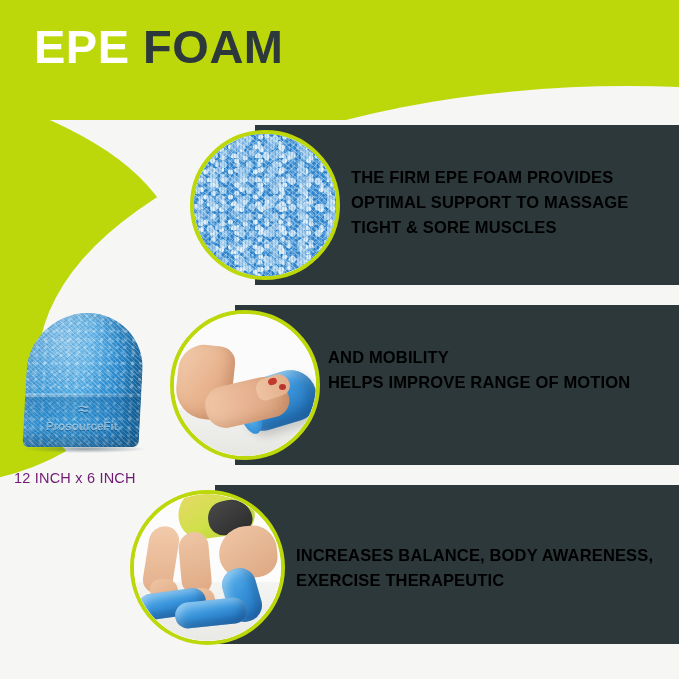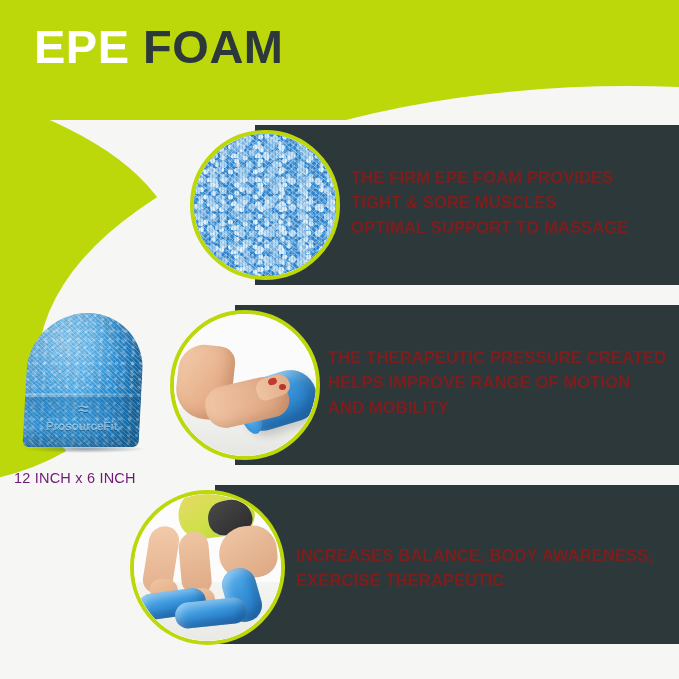--- a/index.html
+++ b/index.html
@@ -72,21 +72,21 @@
     background: #2c383a;
     z-index: 3;
   }
   .panel-1 { left: 255px; top: 125px; width: 424px; height: 160px; }
   .panel-2 { left: 235px; top: 305px; width: 444px; height: 160px; }
   .panel-3 { left: 215px; top: 485px; width: 464px; height: 159px; }
 
   .panel-text {
     position: absolute;
     z-index: 6;
-    color: #7f1d1d;
+    color: #000000;
     font-size: 16.5px;
     font-weight: bold;
     line-height: 1.52;
     letter-spacing: 0.15px;
     white-space: nowrap;
   }
   .panel-text-1 { left: 351px; top: 165px; }
   .panel-text-2 { left: 328px; top: 345px; }
   .panel-text-3 { left: 296px; top: 543px; }
 
@@ -414,28 +414,27 @@
   <div class="title">
     <span class="t-epe">EPE</span><span>&nbsp;</span><span class="t-foam">FOAM</span>
   </div>
 
   <div class="panel panel-1"></div>
   <div class="panel panel-2"></div>
   <div class="panel panel-3"></div>
 
   <div class="panel-text panel-text-1">
     <div>THE FIRM EPE FOAM PROVIDES</div>
+    <div>OPTIMAL SUPPORT TO MASSAGE</div>
     <div>TIGHT &amp; SORE MUSCLES</div>
-    <div>OPTIMAL SUPPORT TO MASSAGE</div>
   </div>
 
   <div class="panel-text panel-text-2">
-    <div>THE THERAPEUTIC PRESSURE CREATED</div>
+    <div>AND MOBILITY</div>
     <div>HELPS IMPROVE RANGE OF MOTION</div>
-    <div>AND MOBILITY</div>
   </div>
 
   <div class="panel-text panel-text-3">
     <div>INCREASES BALANCE, BODY AWARENESS,</div>
     <div>EXERCISE THERAPEUTIC</div>
   </div>
 
   <div class="badge badge-1">
     <div class="badge-inner">
       <div class="foam-macro"></div>

